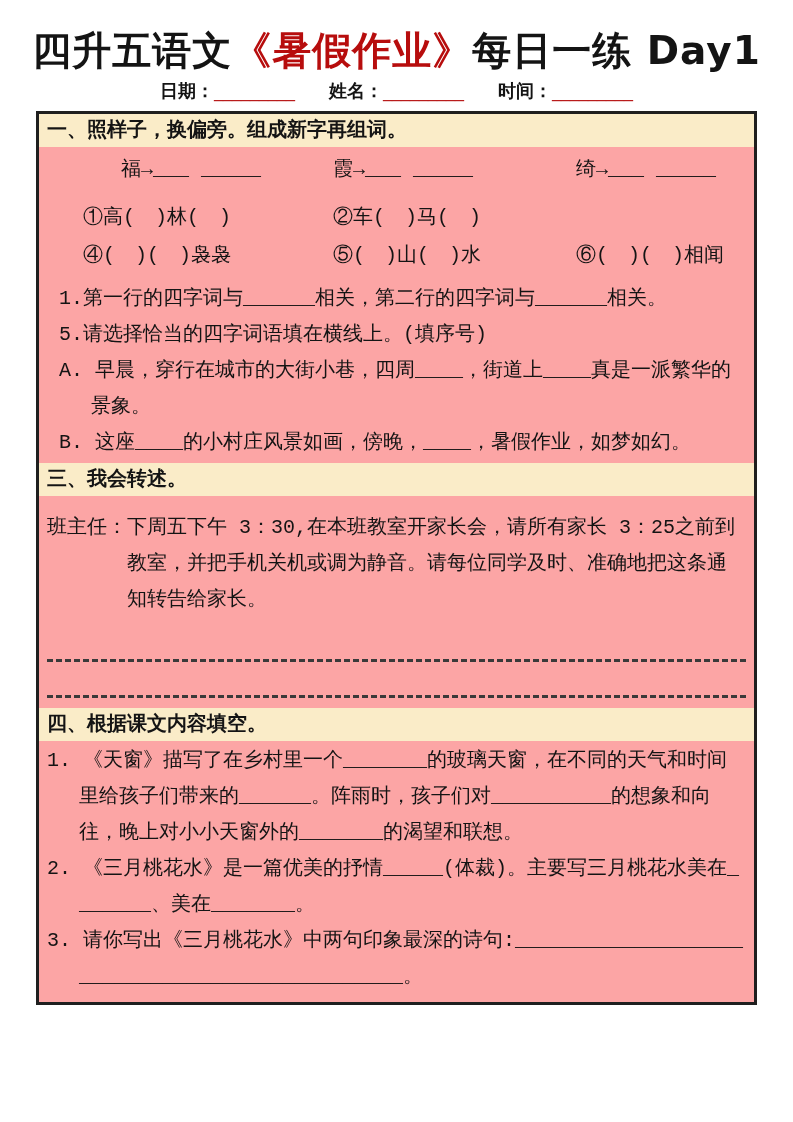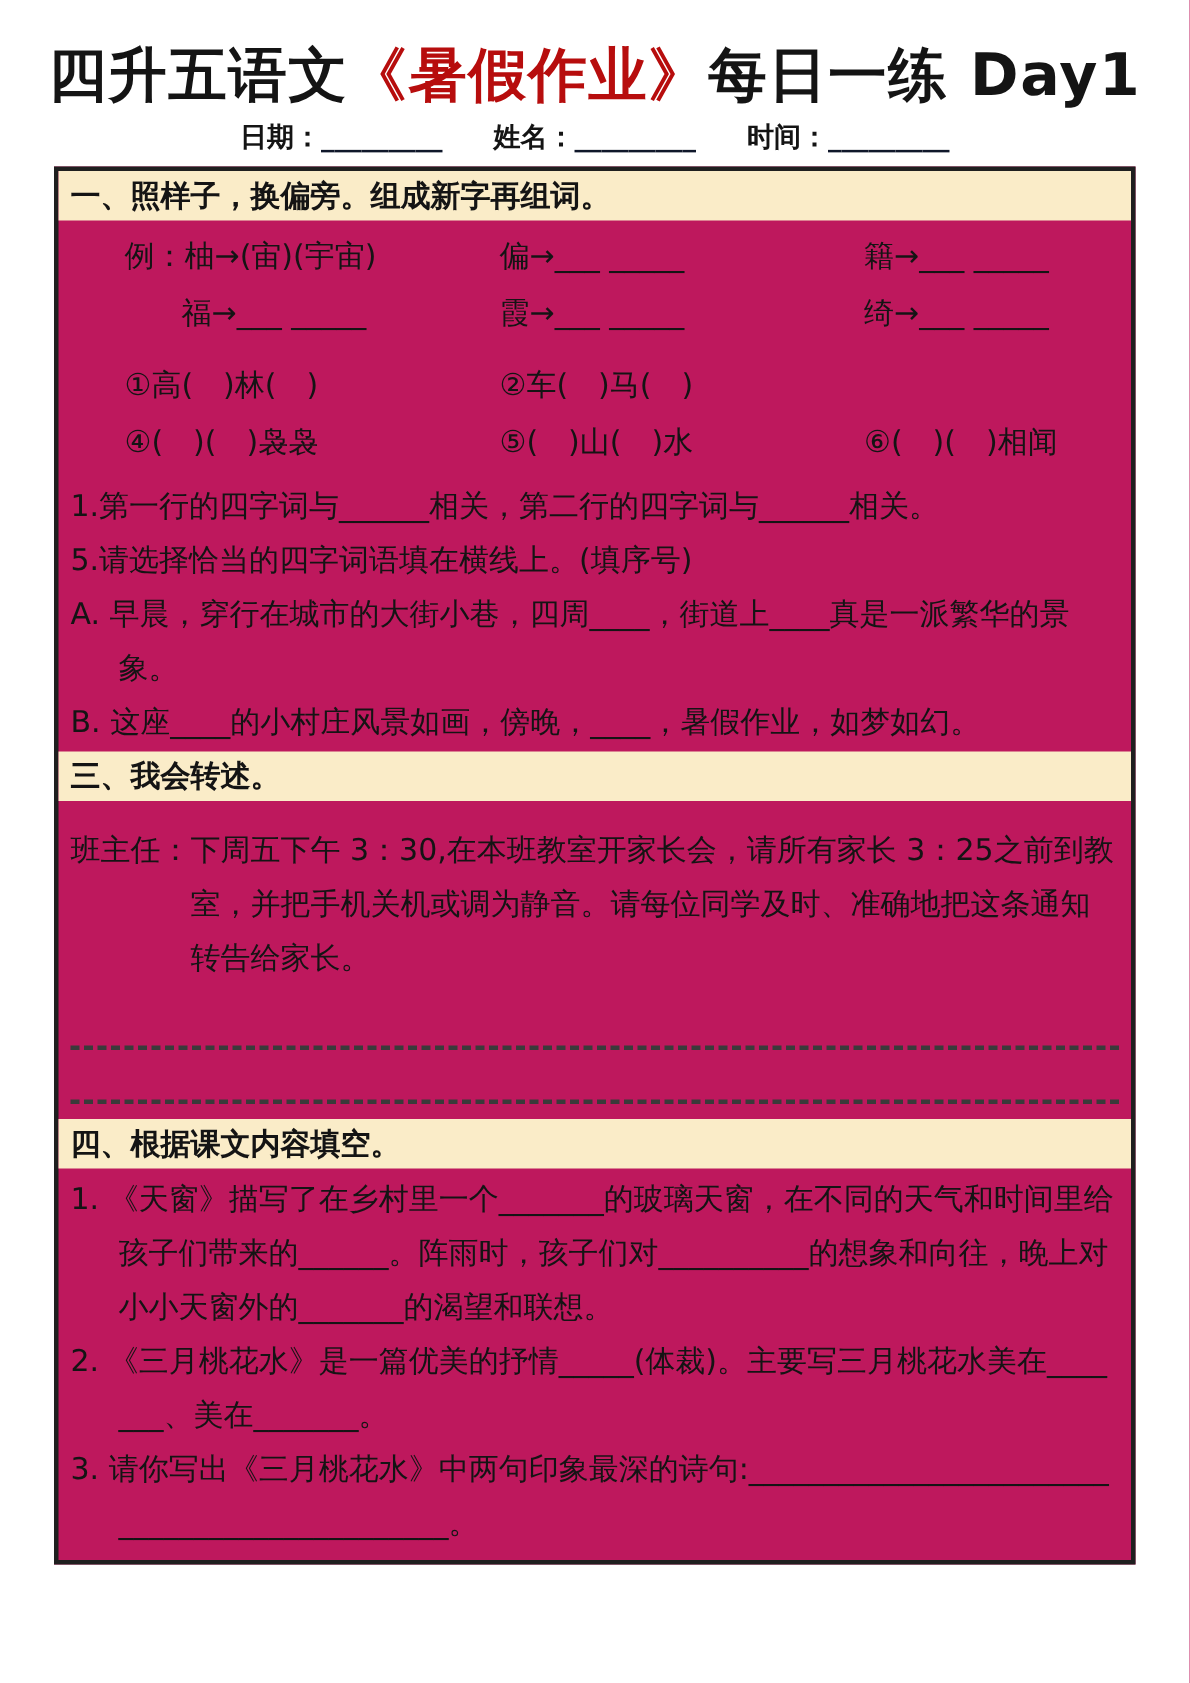--- a/index.html
+++ b/index.html
@@ -21,38 +21,38 @@
     margin:28px 10px 4px;text-align:center;
     font-size:39px;line-height:1.2;font-weight:800;letter-spacing:1px;
     white-space:nowrap;
   }
   h1.title .accent{color:var(--accent);margin-top:36px;}
 
   .meta{
     display:flex;justify-content:center;gap:34px;
     font-size:18px;font-weight:700;margin:2px 0 8px;
   }
-  .meta .blank{font-weight:700;color:#0f172a;}
+  .meta .blank{font-weight:400;color:#b91c1c;}
 
   .sheet{
-    margin:0 36px;border:3px solid var(--border);background:#be185d;
+    margin:0 36px;border:3px solid var(--border);background:#fca5a5;font-family:Liberation Mono, monospace;
   }
 
   .band{
     background:var(--band);
     font-size:20px;font-weight:800;
     padding:3px 8px;line-height:27px;
   }
 
   .gridrows{padding:4px 8px 6px 44px;font-size:20px;}
   .grow{display:grid;grid-template-columns:250px 243px 1fr;line-height:38px;}
   .gridrows .cell{white-space:pre;}
   .cell.ex-indent{padding-left:1.9em;}
 
-  .qblock{padding:0 8px 2px;font-size:20px;}
+  .qblock{padding:0 20px 2px;font-size:20px;}
   .qblock p{margin:0;line-height:36px;word-break:break-all;}
   .qblock p.hang{padding-left:1.6em;text-indent:-1.6em;}
 
   .notice-wrap{padding:14px 8px 0;font-size:20px;}
   .notice{margin:0;line-height:36px;padding-left:4em;text-indent:-4em;word-break:break-all;}
 
   .answer-area{padding:10px 8px 0;}
   .answer-line{height:34px;border-bottom:3px dashed #3a3a3a;}
   .answer-line + .answer-line{height:36px;}
   .answer-area{padding-bottom:10px;}
@@ -70,25 +70,20 @@
   <div class="meta">
     <span class="meta-item"><span>日期：</span><span class="blank">_________</span></span>
     <span class="meta-item"><span>姓名：</span><span class="blank">_________</span></span>
     <span class="meta-item"><span>时间：</span><span class="blank">_________</span></span>
   </div>
 
   <div class="sheet">
 
     <div class="band"><span>一、照样子，换偏旁。组成新字再组词。</span></div>
     <div class="gridrows s1">
-      <div class="grow">
-        <span class="cell">例：柚→(宙)(宇宙)</span>
-        <span class="cell">偏→___ _____</span>
-        <span class="cell">籍→___ _____</span>
-      </div>
       <div class="grow">
         <span class="cell ex-indent">福→___ _____</span>
         <span class="cell">霞→___ _____</span>
         <span class="cell">绮→___ _____</span>
       </div>
     </div>
 
     <div class="gridrows s2">
       <div class="grow">
         <span class="cell">①高(　)林(　)</span>

